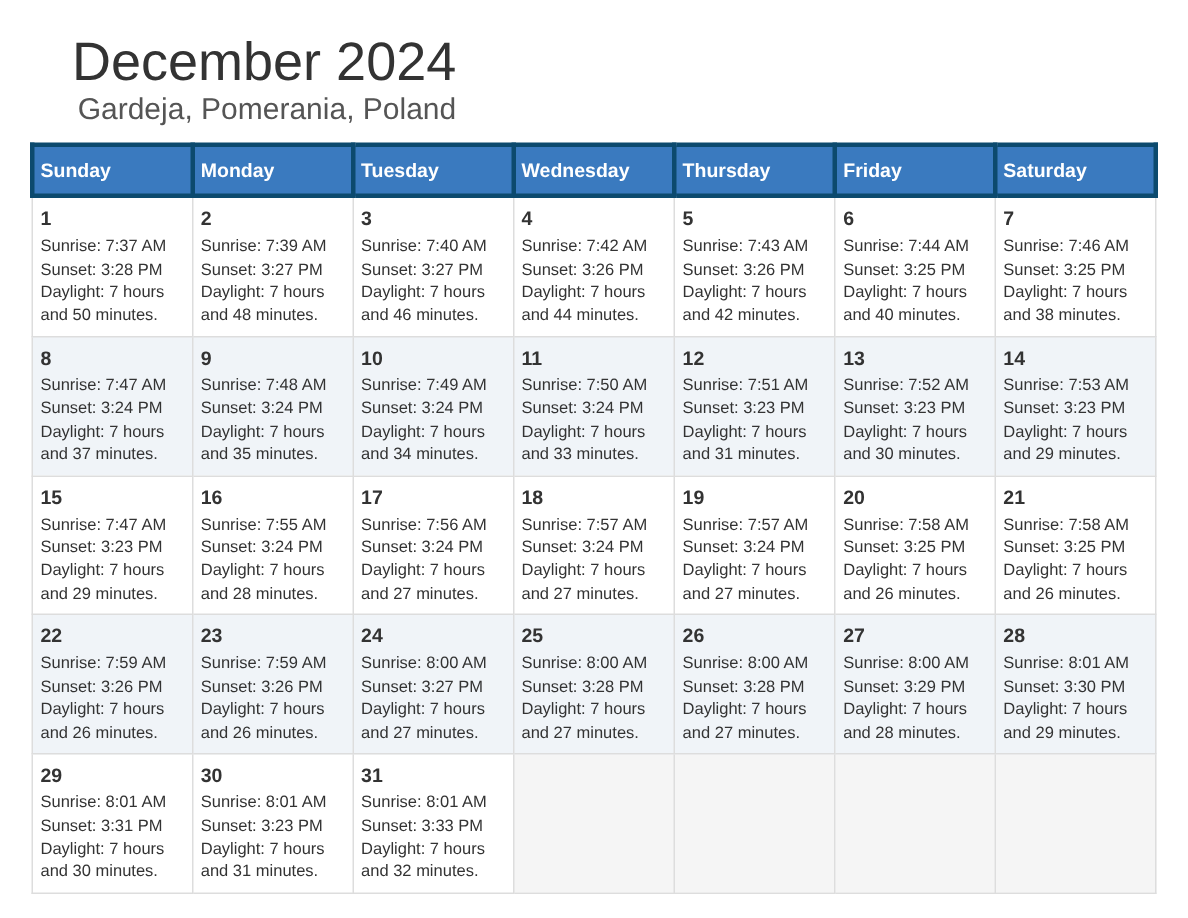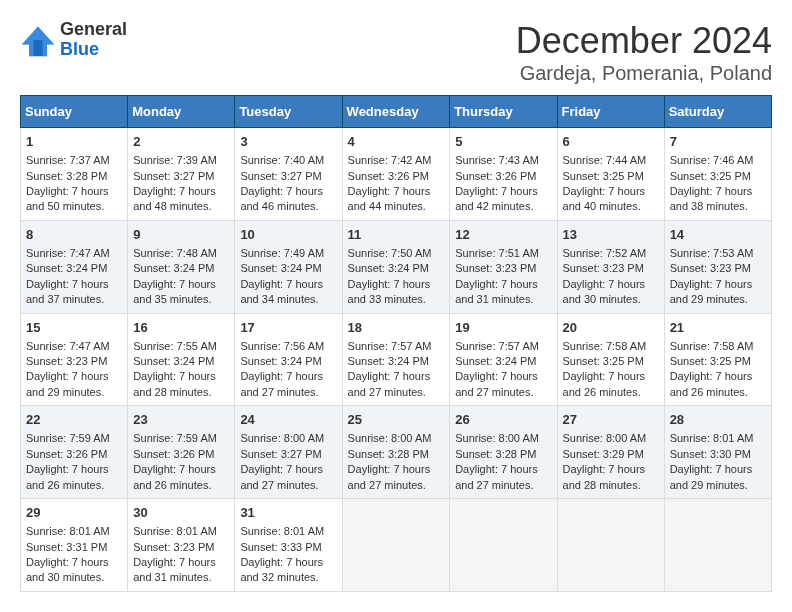--- a/index.html
+++ b/index.html
@@ -54,21 +54,21 @@
     }
     .calendar thead tr {
       background: #3a7abf;
       color: #fff;
     }
     .calendar thead th {
       padding: 8px 4px;
       text-align: left;
       font-weight: bold;
       font-size: 13px;
-      border: 1px solid #0c4a6e;
+      border: 3px solid #0c4a6e;
     }
     .calendar tbody tr {
       border-bottom: 1px solid #ddd;
     }
     .calendar tbody td {
       vertical-align: top;
       padding: 5px 5px;
       border: 1px solid #ddd;
       width: 108px;
       min-height: 70px;
@@ -89,30 +89,20 @@
       font-weight: bold;
       font-size: 13px;
       display: block;
       margin-bottom: 2px;
     }
   </style>
 </head>
 <body>
 
 <div class="header">
-  <div class="logo">
-    <svg class="logo-icon" viewBox="0 0 40 40" xmlns="http://www.w3.org/2000/svg">
-      <polygon points="20,5 38,25 30,25 30,38 10,38 10,25 2,25" fill="#1a6bbf"></polygon>
-      <polygon points="20,5 38,25 30,25 30,38 25,38 25,20 15,20 15,38 10,38 10,25 2,25" fill="#5aabff" opacity="0.5"></polygon>
-    </svg>
-    <div class="logo-text">
-      <span class="logo-general">General</span>
-      <span class="logo-blue">Blue</span>
-    </div>
-  </div>
   <div class="title-block">
     <div class="month-title">December 2024</div>
     <div class="location">Gardeja, Pomerania, Poland</div>
   </div>
 </div>
 
 <table class="calendar">
   <thead>
     <tr>
     <th>Sunday</th>

